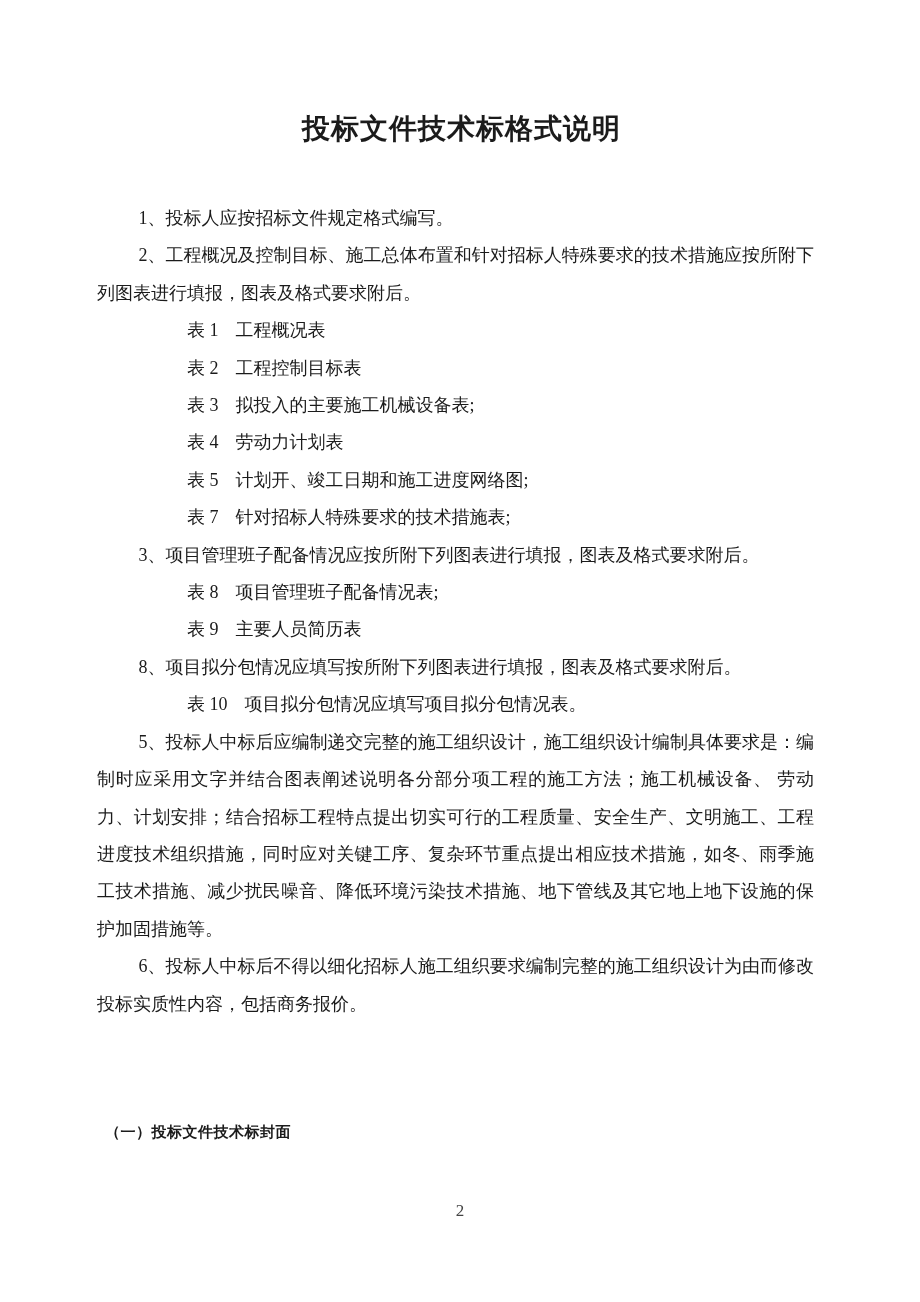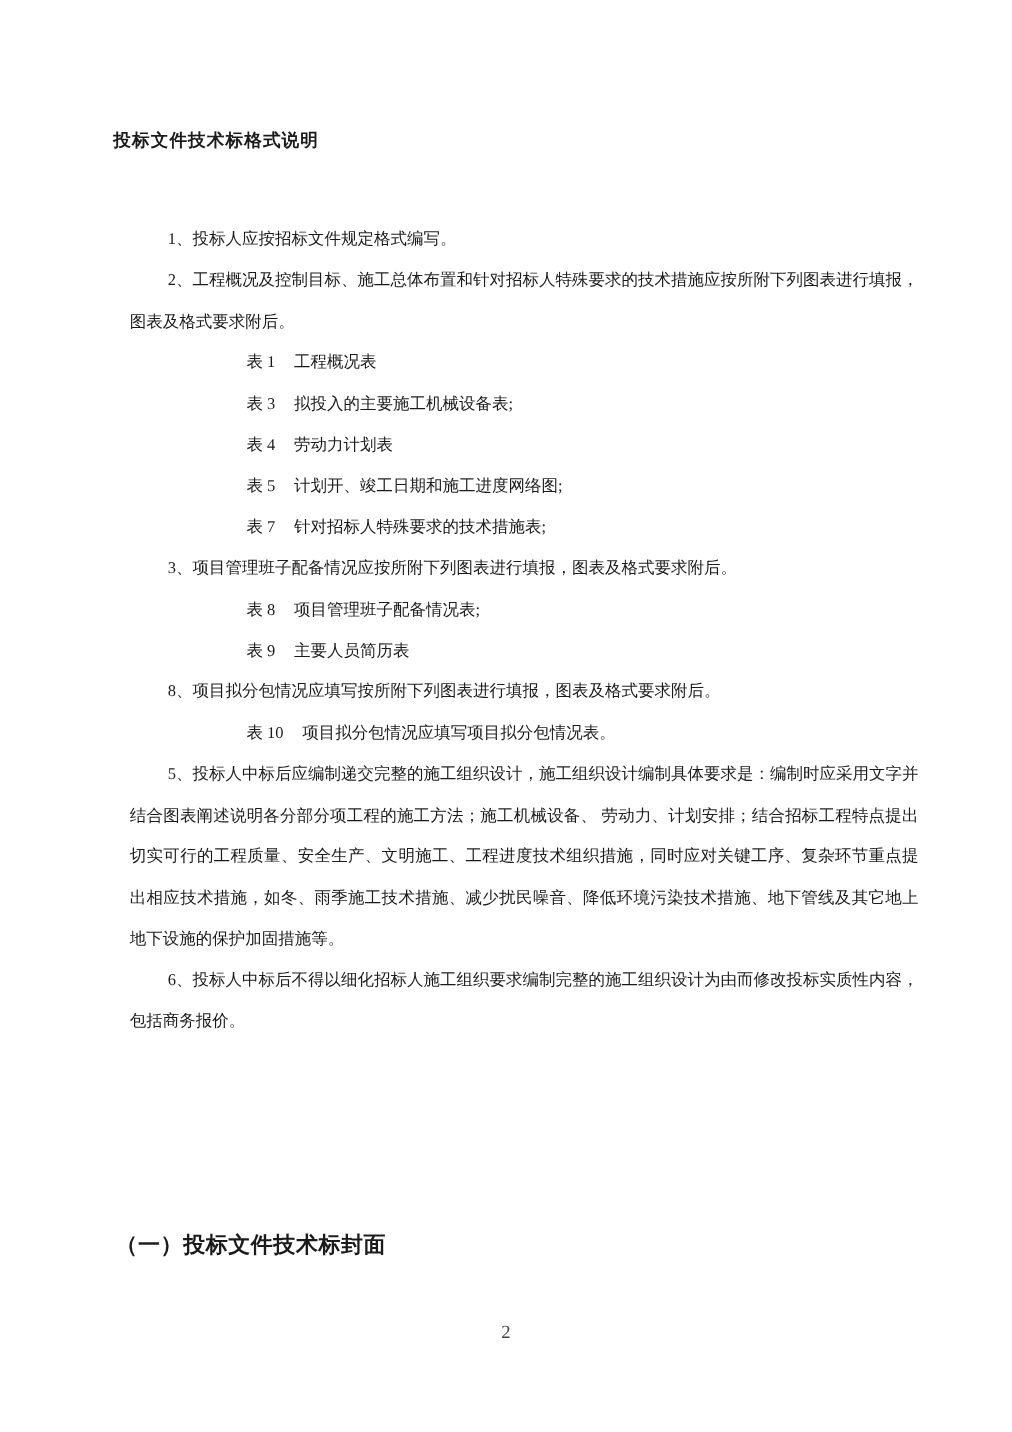--- a/index.html
+++ b/index.html
@@ -34,58 +34,58 @@
     white-space: nowrap;
     user-select: none;
   }
 
   .doc-title {
     position: absolute;
     left: 103px;
     width: 717px;
     top: 108px;
     z-index: 1;
-    font-size: 16px;
+    font-size: 28px;
     font-weight: bold;
     line-height: 42px;
+    text-align: center;
     letter-spacing: 1px;
   }
 
   .body-text {
     position: absolute;
-    left: 118px;
+    left: 97px;
     width: 717px;
     top: 200px;
     z-index: 1;
-    font-size: 15px;
+    font-size: 18px;
     line-height: 37.4px;
     text-align: justify;
   }
 
   p.para {
     text-indent: 2.3em;
   }
 
   .tbl-line {
     padding-left: 90px;
     text-align: left;
   }
 
   .tbl-label {
     display: inline-block;
     margin-right: 17px;
-    margin-left: 16px;
   }
 
   .section-heading {
     position: absolute;
     left: 105px;
     top: 1112px;
     z-index: 1;
-    font-size: 20px;
+    font-size: 15px;
     font-weight: bold;
     line-height: 40px;
     letter-spacing: 0.5px;
   }
 
   .page-number {
     position: absolute;
     left: 0;
     right: 0;
     top: 1201px;
@@ -103,20 +103,23 @@
 
   <h1 class="doc-title">投标文件技术标格式说明</h1>
 
   <div class="body-text">
 
     <p class="para">1、投标人应按招标文件规定格式编写。</p>
     <p class="para">2、工程概况及控制目标、施工总体布置和针对招标人特殊要求的技术措施应按所附下列图表进行填报，图表及格式要求附后。</p>
 
     <div class="tbl-line">
       <span class="tbl-label">表 1</span><span>工程概况表</span>
+    </div>
+    <div class="tbl-line">
+      <span class="tbl-label">表 2</span><span>工程控制目标表</span>
     </div>
     <div class="tbl-line">
       <span class="tbl-label">表 3</span><span>拟投入的主要施工机械设备表;</span>
     </div>
     <div class="tbl-line">
       <span class="tbl-label">表 4</span><span>劳动力计划表</span>
     </div>
     <div class="tbl-line">
       <span class="tbl-label">表 5</span><span>计划开、竣工日期和施工进度网络图;</span>
     </div>

